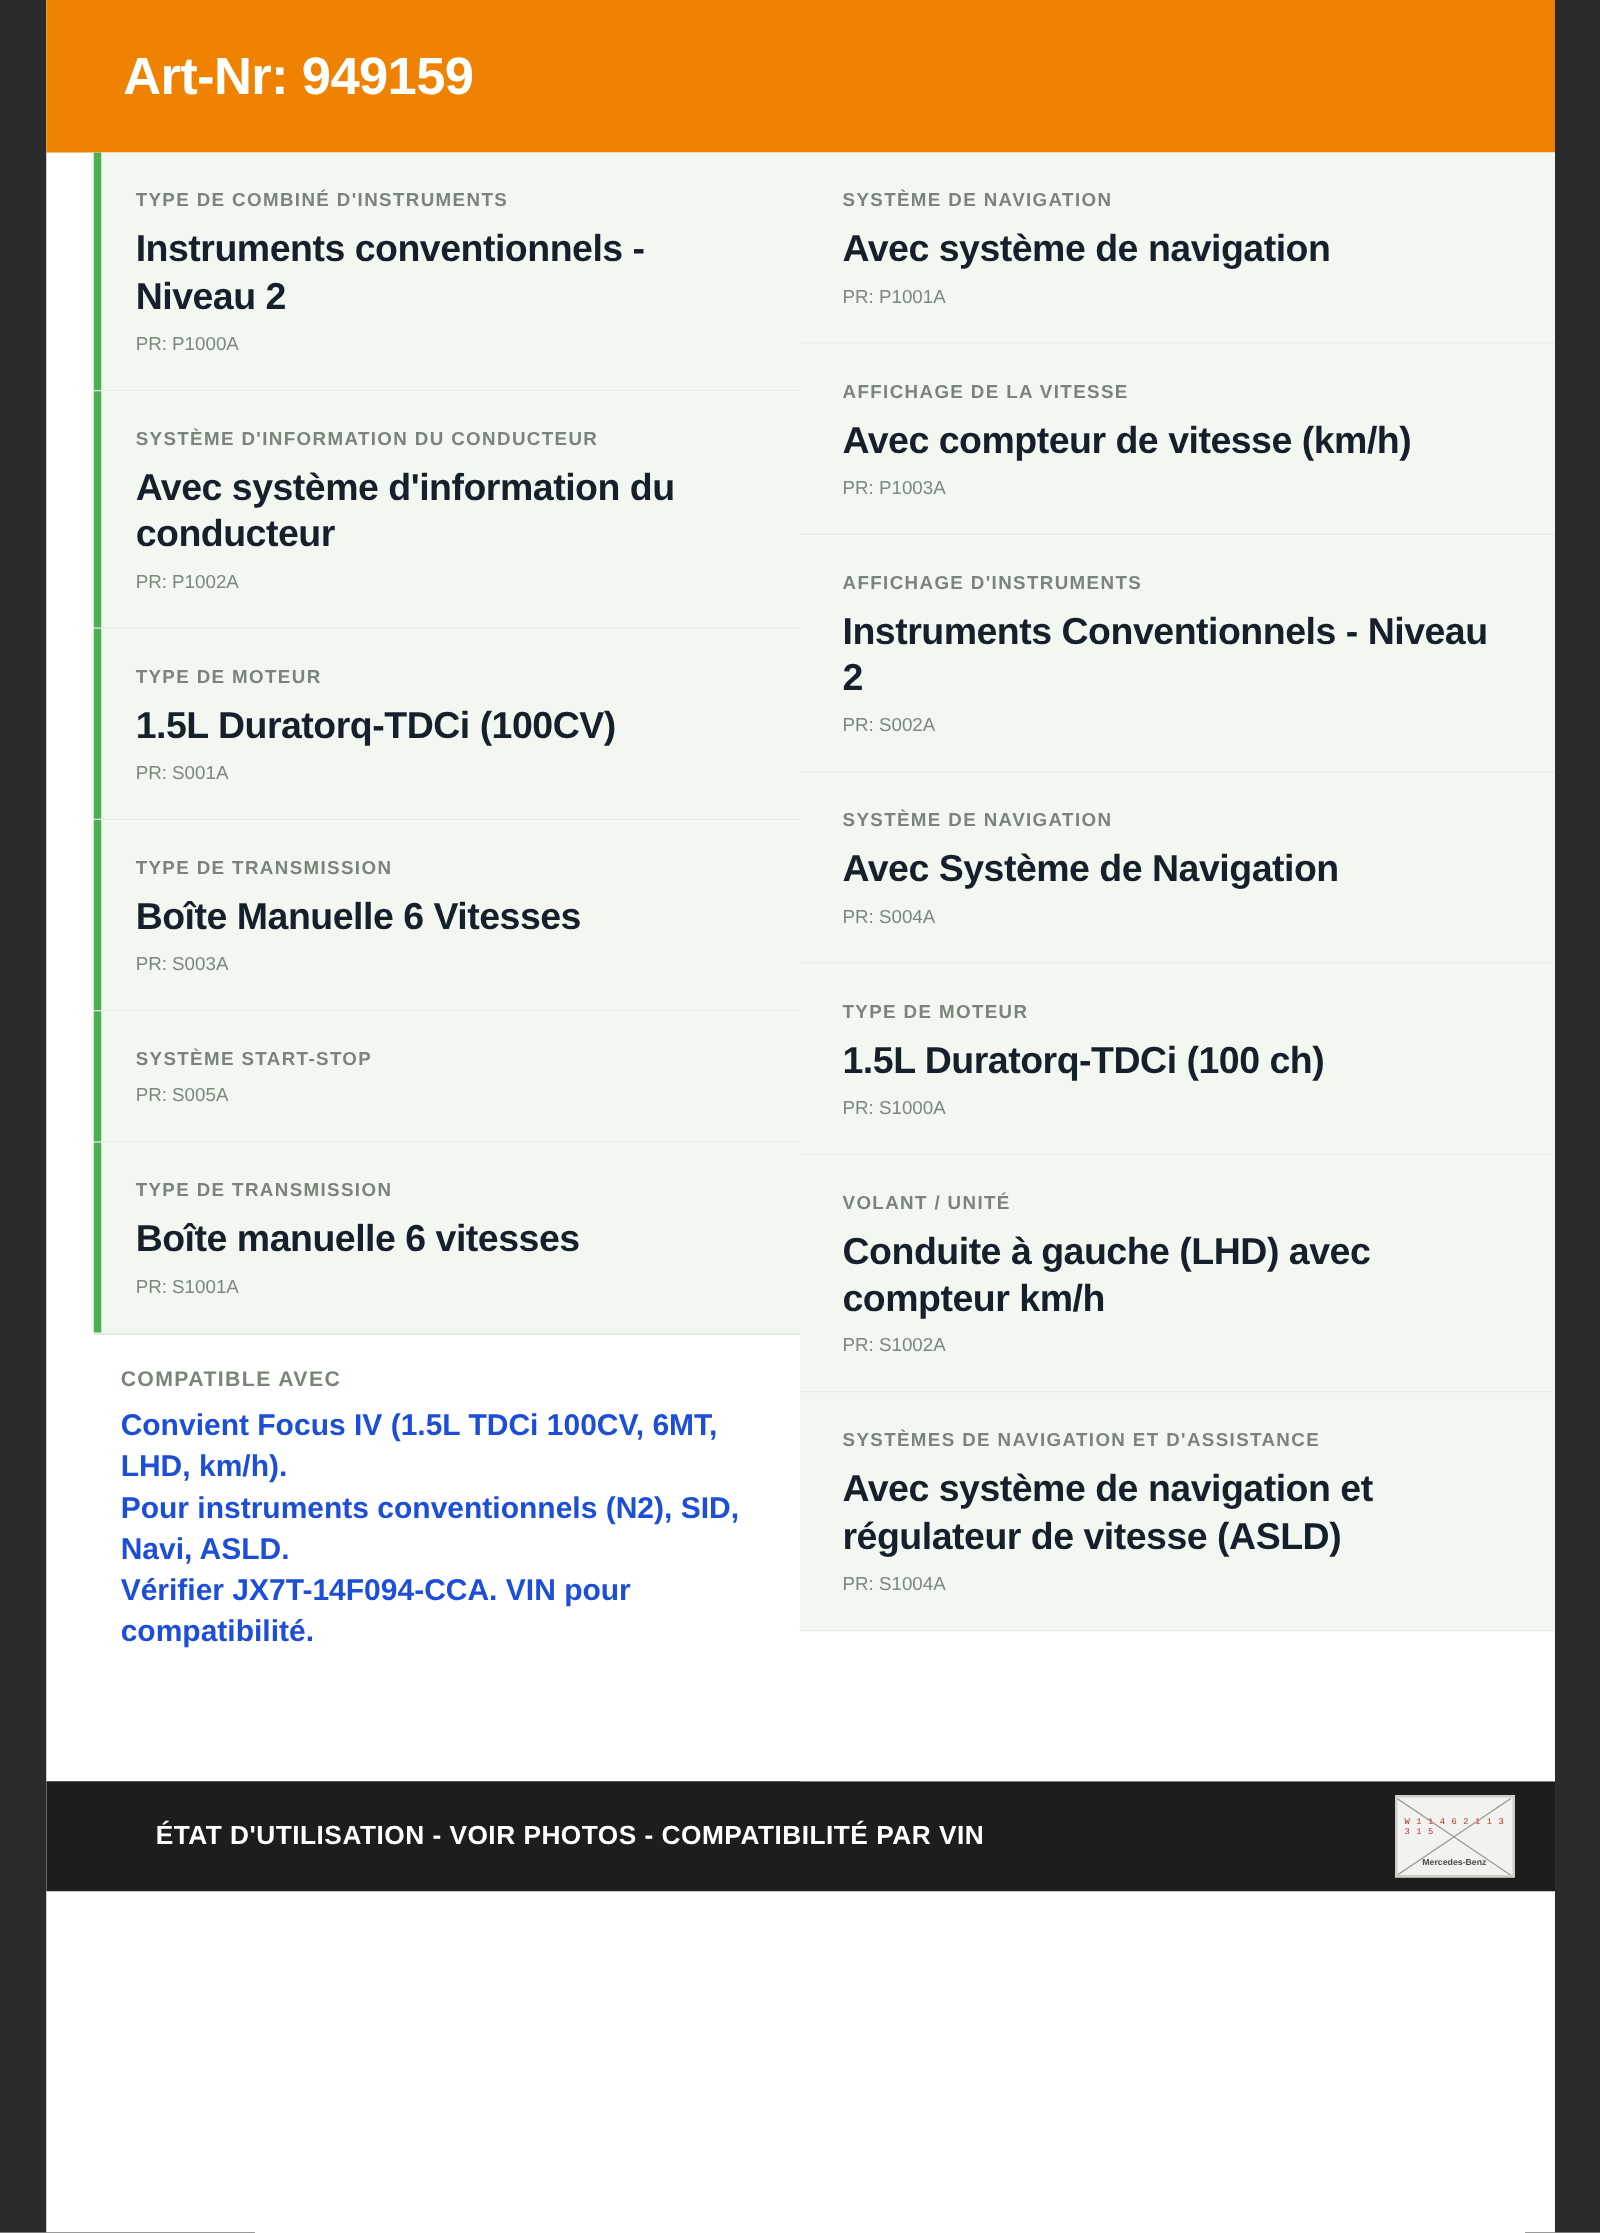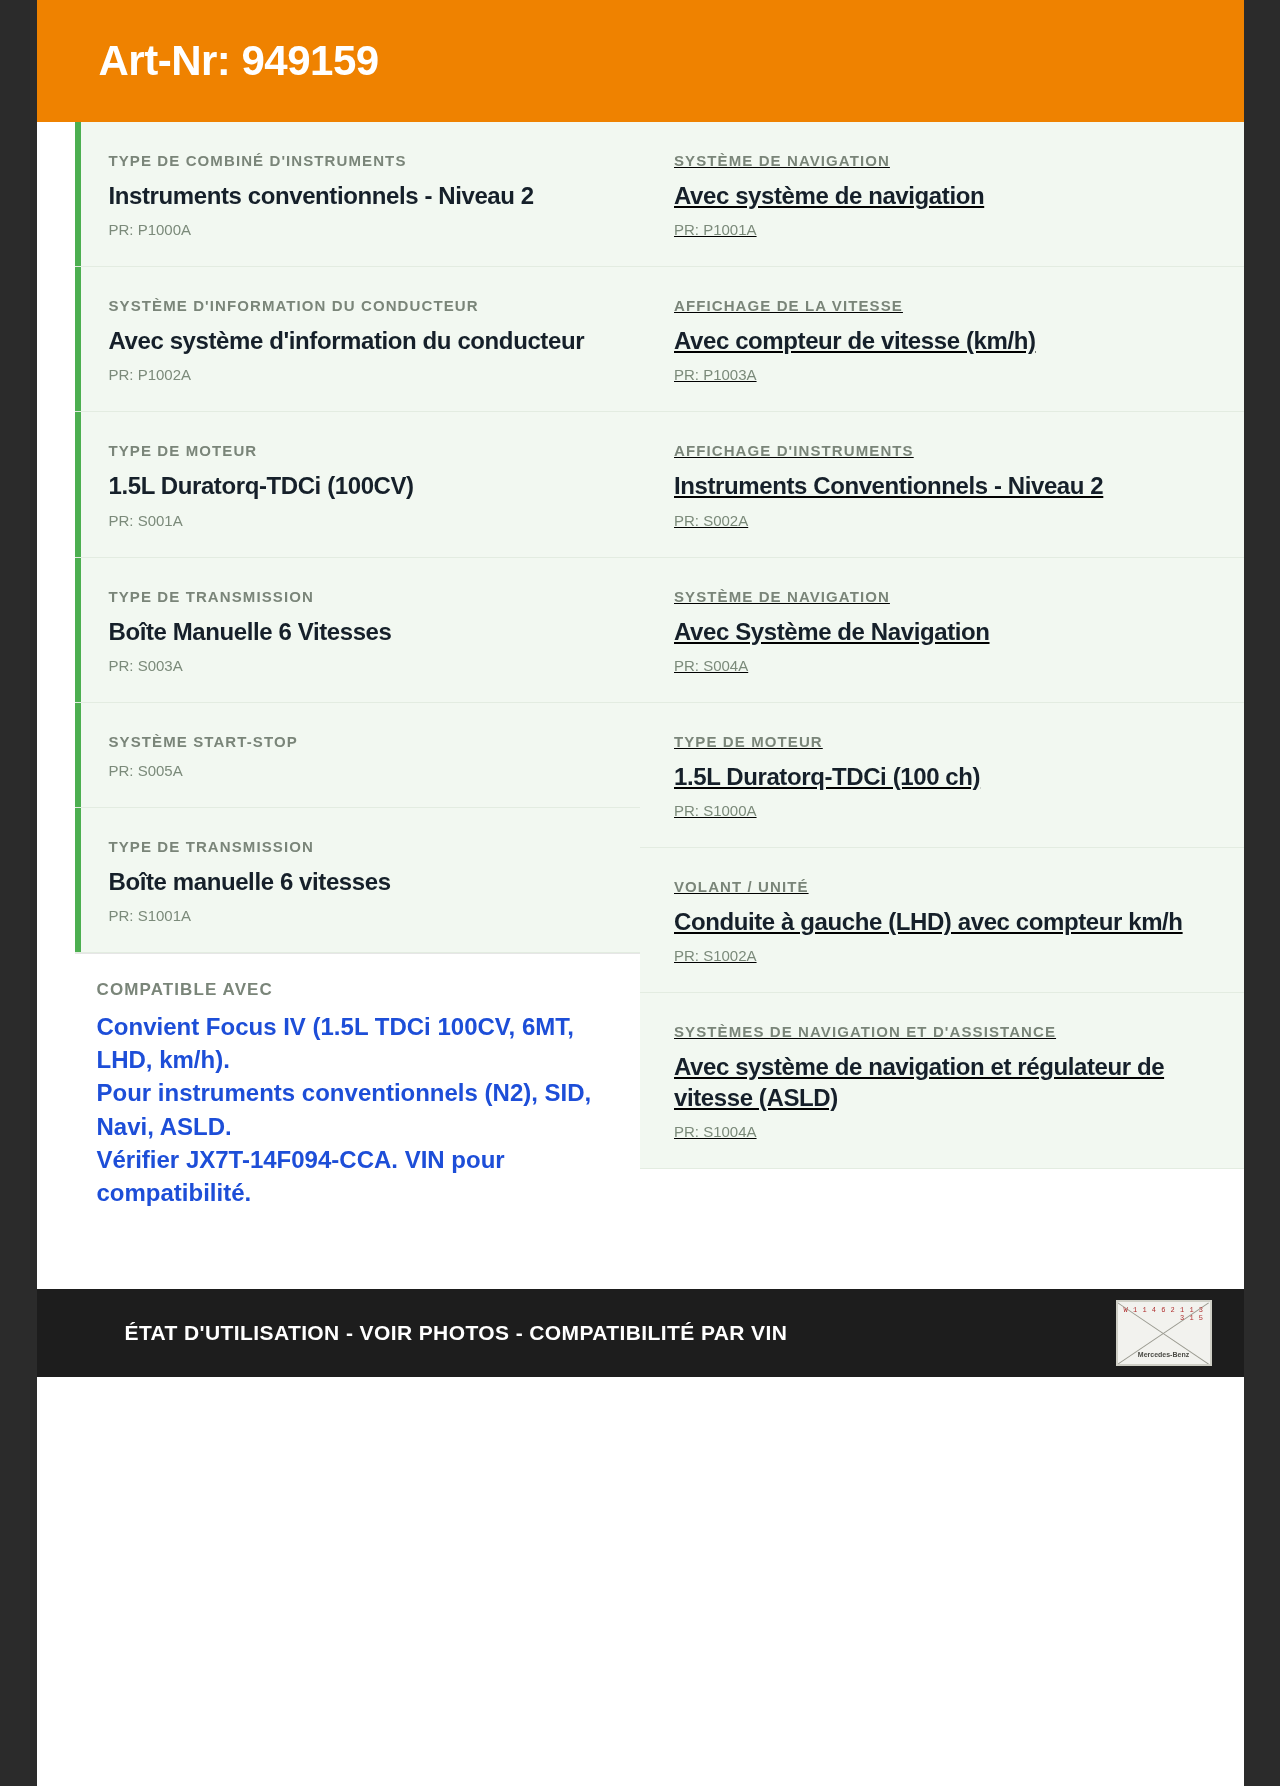--- a/index.html
+++ b/index.html
@@ -69,33 +69,33 @@
   .card .label {
     color: #7a8579;
     font-size: 15px;
     font-weight: bold;
     letter-spacing: 1.1px;
     text-transform: uppercase;
     margin-bottom: 12px;
   }
   .card .value {
     color: #16202a;
-    font-size: 24px;
+    font-size: 30px;
     font-weight: bold;
     line-height: 1.26;
     letter-spacing: -0.4px;
     margin-bottom: 10px;
   }
   .card .pr {
     color: #7b8a7a;
     font-size: 15px;
   }
 
   
-  .col-right .card { border-left: 0; text-decoration: underline; }
+  .col-right .card { border-left: 0; }
 
   
   .compat {
     background: #ffffff;
     padding: 26px 34px 28px 22px;
     border-top: 1px solid #e6e6e6;
   }
   .compat .label {
     color: #7a8579;
     font-size: 17px;
@@ -141,26 +141,26 @@
     left: -10%;
     top: 50%;
     width: 120%;
     height: 1px;
     background: #9a9a90;
   }
   .stamp .diag { transform: rotate(34deg); }
   .stamp .diag2 { transform: rotate(-34deg); }
   .stamp .code {
     position: absolute;
-    top: 4px; left: 6px; right: 6px;
+    top: 16px; left: 6px; right: 6px;
     font-family: "Liberation Mono", monospace;
     font-size: 7px;
     color: #b03030;
     letter-spacing: 0.5px;
-    text-align: right;
+    text-align: left;
   }
   .stamp .brand {
     position: absolute;
     bottom: 6px; left: 0; right: 0;
     text-align: center;
     font-size: 7px;
     color: #4a4a44;
     font-weight: bold;
   }
 </style>

